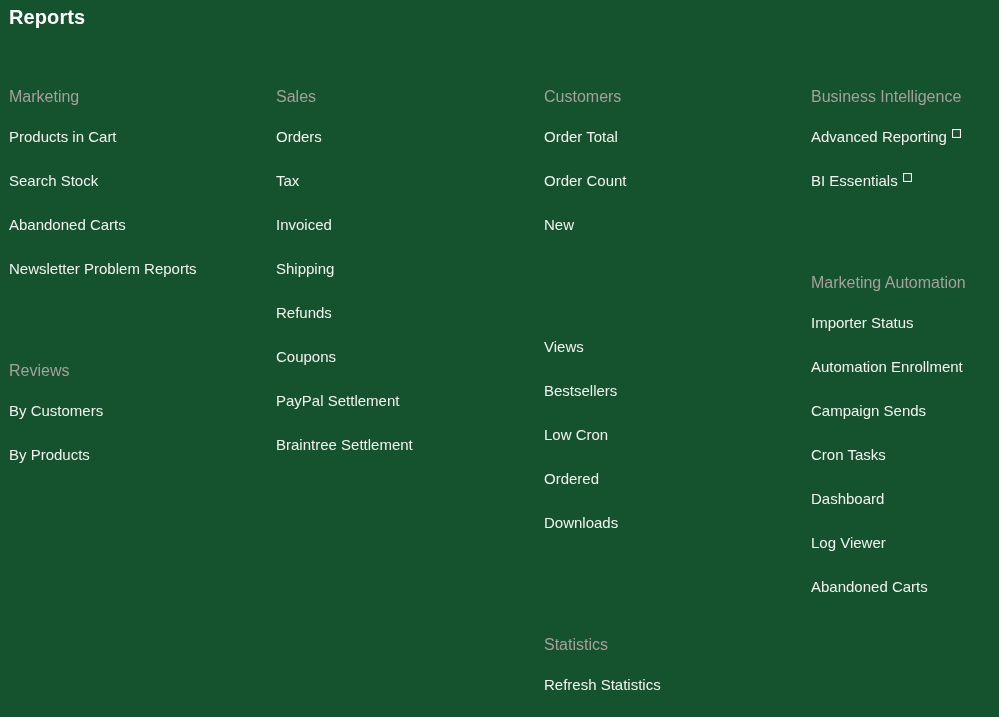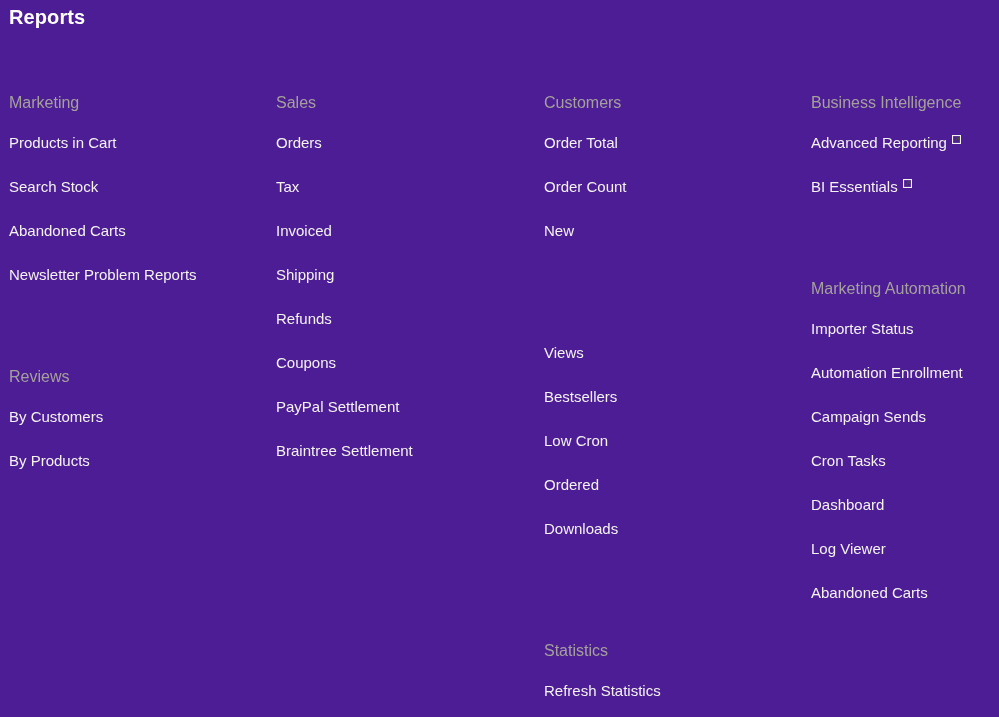--- a/index.html
+++ b/index.html
@@ -13,21 +13,21 @@
     background: #4a4540;
     font-family: "Liberation Sans", sans-serif;
     overflow: hidden;
     position: relative;
     -webkit-font-smoothing: antialiased;
   }
 
   #menu-panel {
     position: absolute;
     inset: 0;
-    background: #4c1d95;
+    background: #14532d;
   }
 
   #page-title {
     position: absolute;
     left: 9px;
     top: 5px;
     font-size: 20px;
     font-weight: bold;
     color: #ffffff;
     letter-spacing: 0.1px;
@@ -37,21 +37,21 @@
   .menu-columns {
     position: absolute;
     left: 0;
     top: 0;
     width: 999px;
     height: 717px;
   }
 
   .menu-column {
     position: absolute;
-    top: 6px;
+    top: 0;
     width: 250px;
     height: 604px;
   }
 
   .menu-column.col-1 { left: 9px; }
   .menu-column.col-2 { left: 276px; }
   .menu-column.col-3 { left: 544px; }
   .menu-column.col-4 { left: 811px; width: 188px; }
 
   .menu-group {

